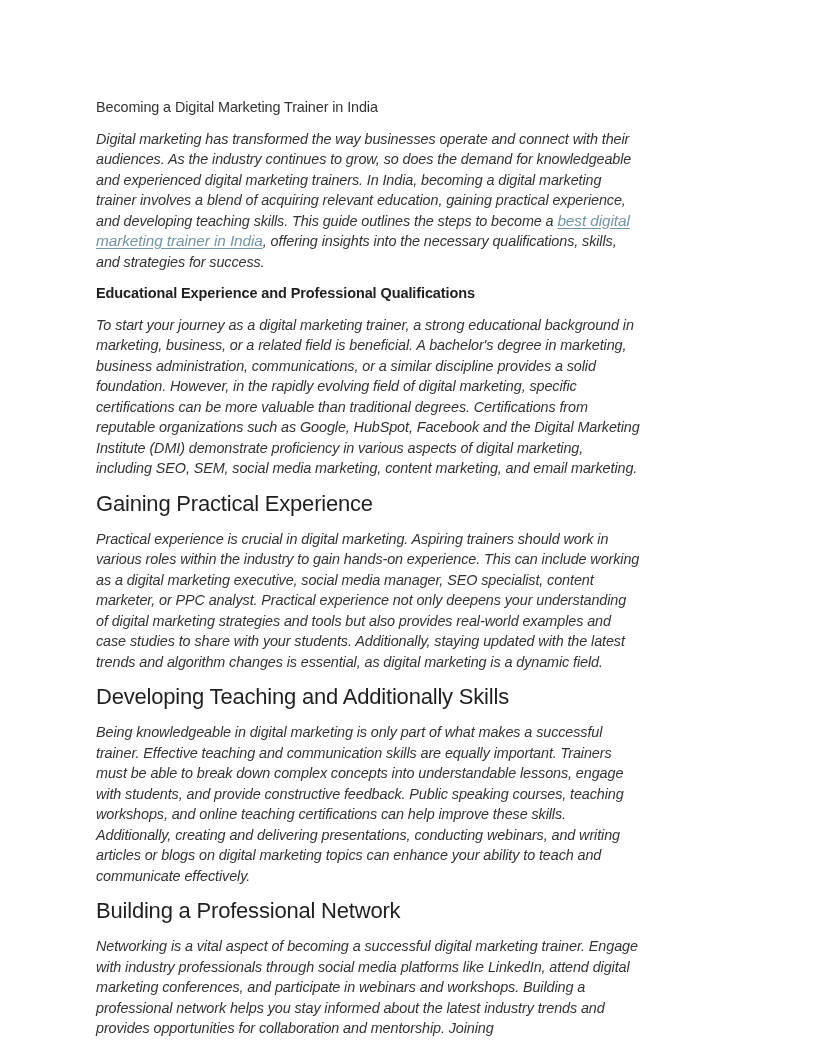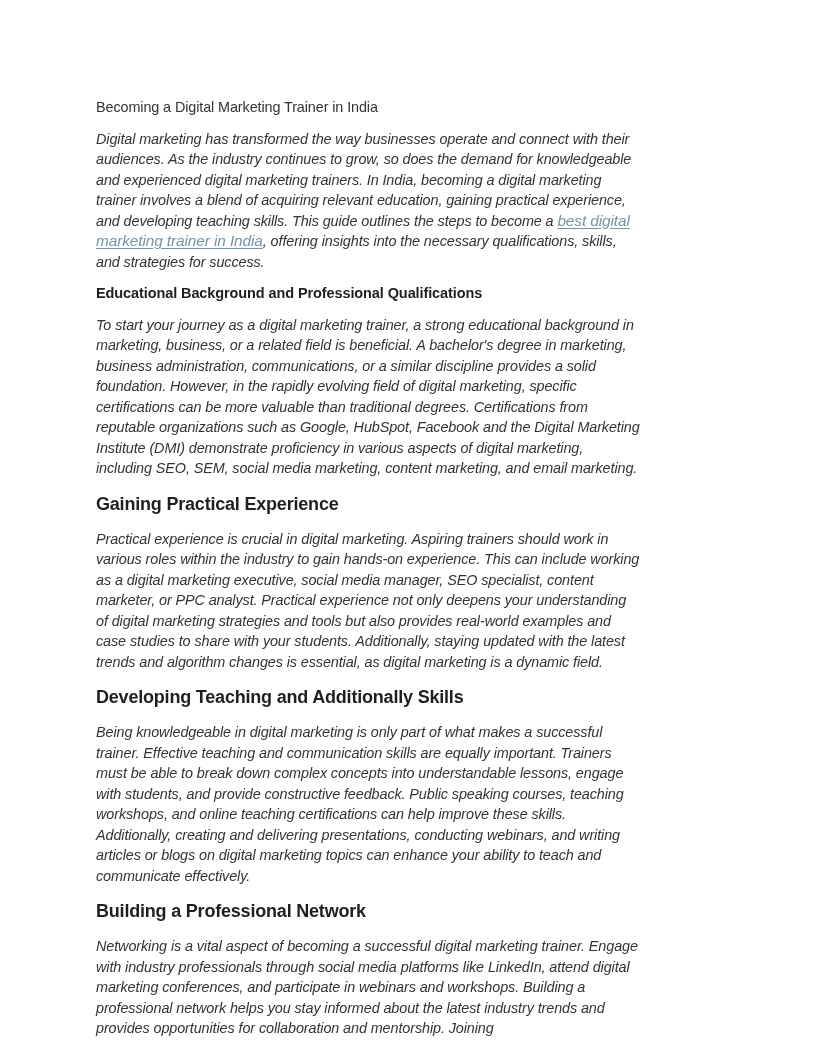--- a/index.html
+++ b/index.html
@@ -35,22 +35,22 @@
     font-style:italic;
   }
   .h-small{
     font-size:14.5px;
     font-weight:700;
     color:var(--heading-color);
     margin:3px 0 11px 0;
     line-height:20.5px;
   }
   .h-large{
-    font-size:18px;
-    font-weight:700;
+    font-size:22px;
+    font-weight:400;
     color:var(--heading-color);
     letter-spacing:-0.2px;
     margin:13px 0 13px 0;
     line-height:24px;
   }
   .doc-link{
     color:var(--link-color);
     font-size:15.4px;
     text-decoration:underline;
     text-underline-offset:2px;
@@ -59,21 +59,21 @@
 </style>
 </head>
 <body>
 
 <div class="page">
 
   <p class="doc-title">Becoming a Digital Marketing Trainer in India</p>
 
   <p class="para"><span>Digital marketing has transformed the way businesses operate and connect with their audiences. As the industry continues to grow, so does the demand for knowledgeable and experienced digital marketing trainers. In India, becoming a digital marketing trainer involves a blend of acquiring relevant education, gaining practical experience, and developing teaching skills. This guide outlines the steps to become a </span><a class="doc-link" href="#">best digital marketing trainer in India</a><span>, offering insights into the necessary qualifications, skills, and strategies for success.</span></p>
 
-  <h2 class="h-small">Educational Background and Professional Qualifications</h2>
+  <h2 class="h-small">Educational Experience and Professional Qualifications</h2>
   <p class="para">To start your journey as a digital marketing trainer, a strong educational background in marketing, business, or a related field is beneficial. A bachelor's degree in marketing, business administration, communications, or a similar discipline provides a solid foundation. However, in the rapidly evolving field of digital marketing, specific certifications can be more valuable than traditional degrees. Certifications from reputable organizations such as Google, HubSpot, Facebook and the Digital Marketing Institute (DMI) demonstrate proficiency in various aspects of digital marketing, including SEO, SEM, social media marketing, content marketing, and email marketing.</p>
 
   <h1 class="h-large">Gaining Practical Experience</h1>
   <p class="para">Practical experience is crucial in digital marketing. Aspiring trainers should work in various roles within the industry to gain hands-on experience. This can include working as a digital marketing executive, social media manager, SEO specialist, content marketer, or PPC analyst. Practical experience not only deepens your understanding of digital marketing strategies and tools but also provides real-world examples and case studies to share with your students. Additionally, staying updated with the latest trends and algorithm changes is essential, as digital marketing is a dynamic field.</p>
 
   <h1 class="h-large">Developing Teaching and Additionally Skills</h1>
   <p class="para">Being knowledgeable in digital marketing is only part of what makes a successful trainer. Effective teaching and communication skills are equally important. Trainers must be able to break down complex concepts into understandable lessons, engage with students, and provide constructive feedback. Public speaking courses, teaching workshops, and online teaching certifications can help improve these skills. Additionally, creating and delivering presentations, conducting webinars, and writing articles or blogs on digital marketing topics can enhance your ability to teach and communicate effectively.</p>
 
   <h1 class="h-large">Building a Professional Network</h1>
   <p class="para">Networking is a vital aspect of becoming a successful digital marketing trainer. Engage with industry professionals through social media platforms like LinkedIn, attend digital marketing conferences, and participate in webinars and workshops. Building a professional network helps you stay informed about the latest industry trends and provides opportunities for collaboration and mentorship. Joining</p>

